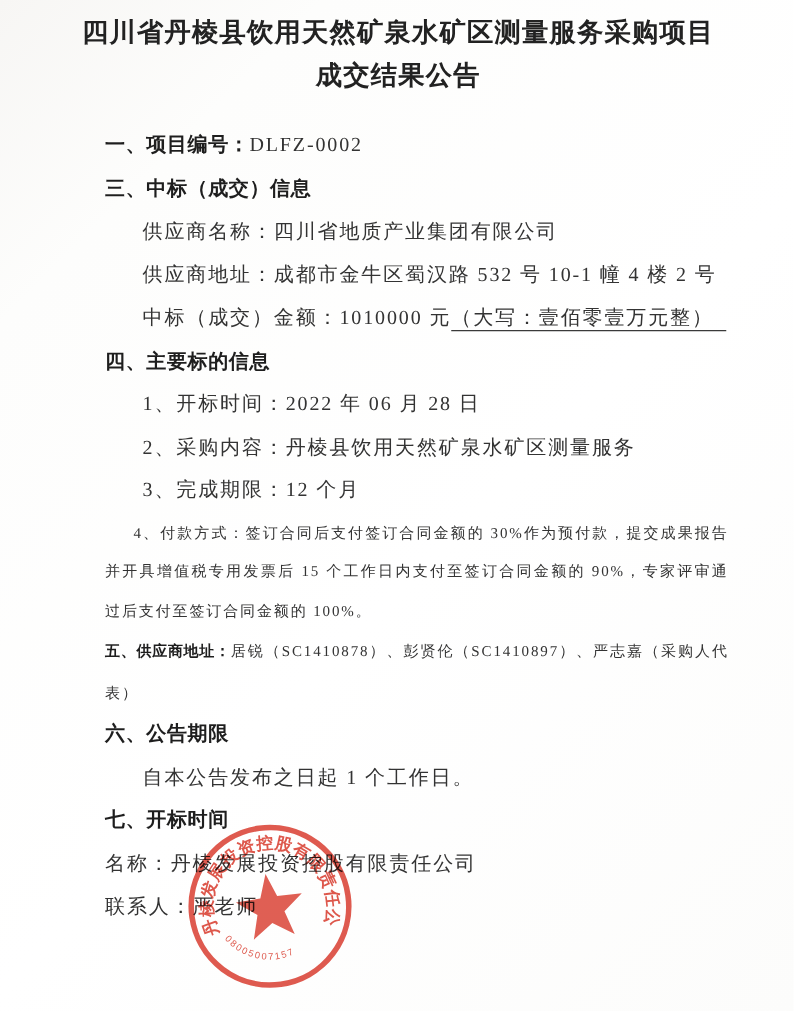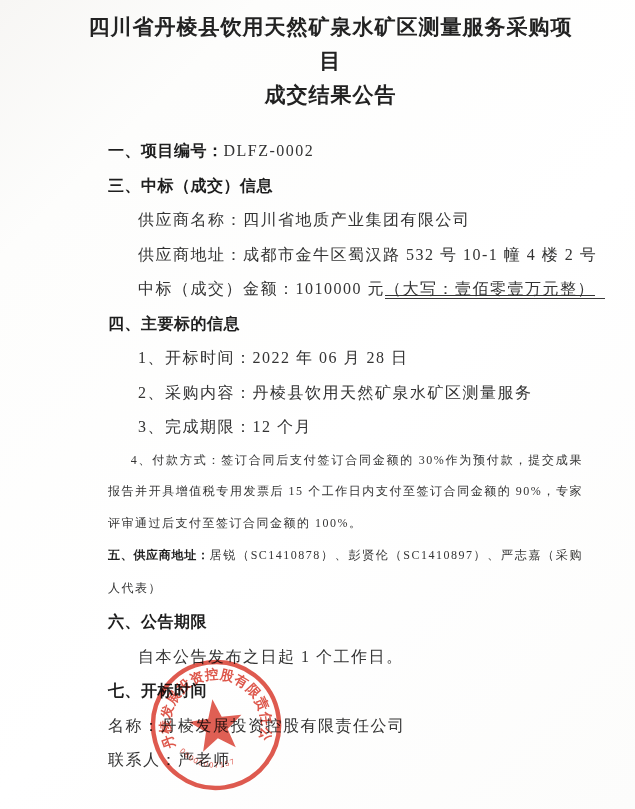--- a/index.html
+++ b/index.html
@@ -6,21 +6,21 @@
   .page{
     position:relative;
     width:635px;height:809px;
     background:linear-gradient(135deg,#f7f6f4 0%,#fdfdfc 18%,#ffffff 55%,#fcfcfb 100%);
     overflow:hidden;
     font-family:"Liberation Serif","DejaVu Serif",serif;
     color:#2b2b2b;
   }
   .content{
     position:absolute;
-    left:108px; right:52px; top:10px;
+    left:84px; right:52px; top:10px;
   }
   .doc-title{
     text-align:center;
     font-family:"Liberation Sans","DejaVu Sans",sans-serif;
     font-weight:bold;
     font-size:21px;
     line-height:34px;
     letter-spacing:1px;
     color:#222;
     margin-left:-30px; 
@@ -49,21 +49,20 @@
     letter-spacing:1.5px;
     color:#333;
     text-align:justify;
     margin:0;
   }
   .para.pay{ text-indent:1.9em; }
   .underlined{
     border-bottom:1.4px solid #3a3a3a;
     padding-bottom:1px;
     padding-right:10px;
-    text-decoration:underline;
   }
   .seal{
     position:absolute;
     left:146px; top:655px;
     width:140px; height:140px;
     mix-blend-mode:multiply;
     transform:rotate(-8deg);
     opacity:0.92;
     pointer-events:none;
   }

